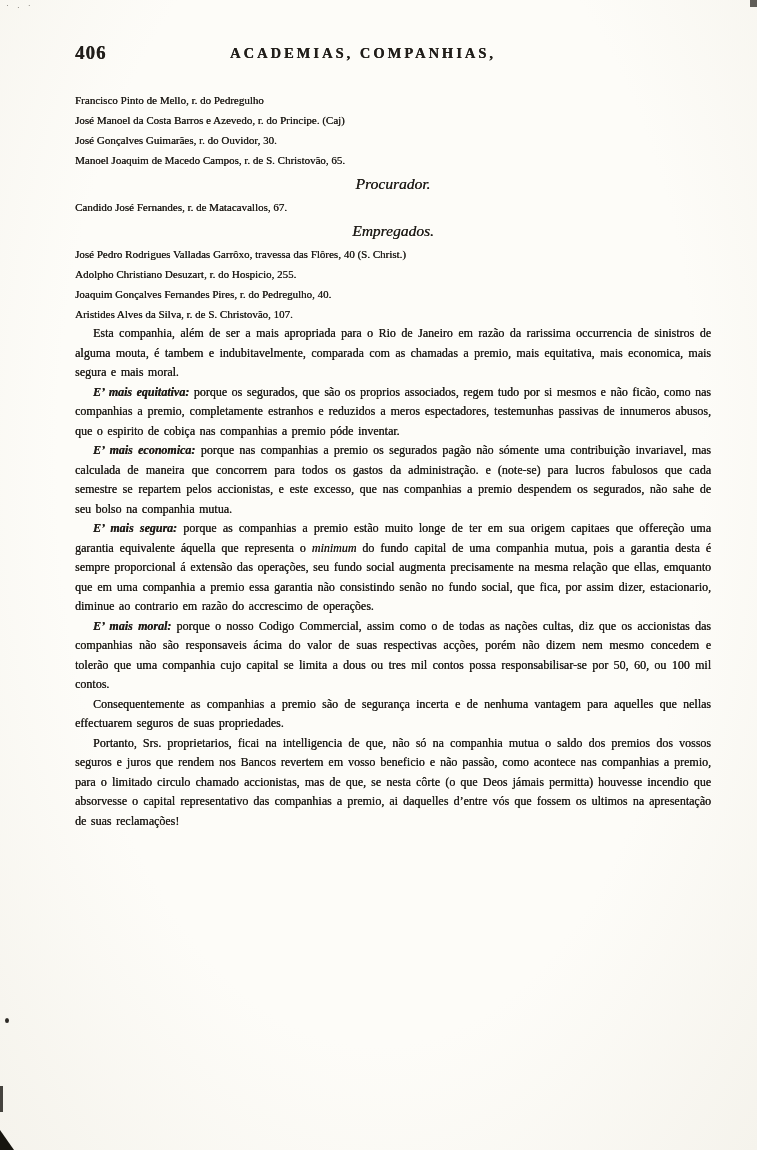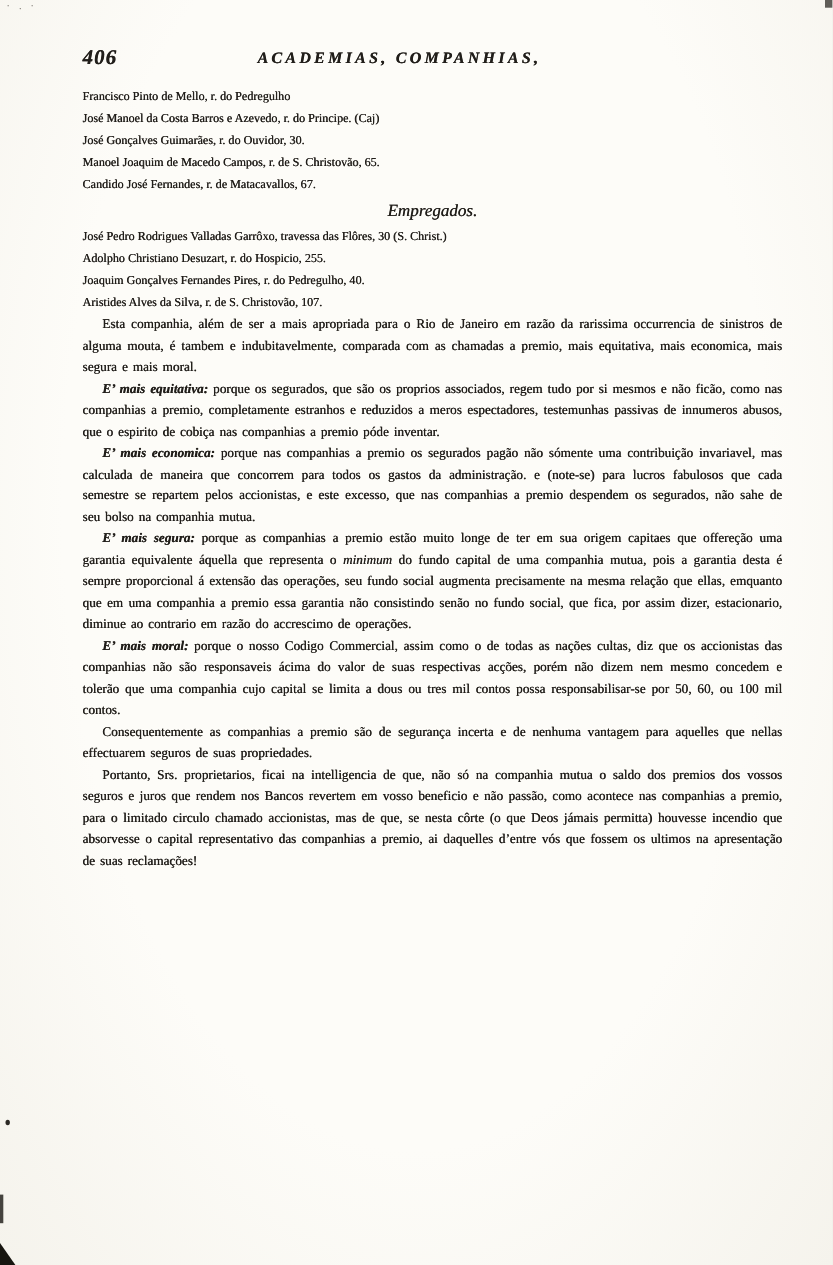--- a/index.html
+++ b/index.html
@@ -9,21 +9,21 @@
     height: 1150px;
     margin: 0 auto;
     box-sizing: border-box;
     padding: 40px 46px 0 75px;
     background: radial-gradient(ellipse at 50% 40%, #fdfcf8 60%, #f5f3ec 100%);
     color: #211e1a;
     font-family: "Liberation Serif", "DejaVu Serif", serif;
     overflow: hidden;
     text-shadow: 0.25px 0 0 currentColor;
   }
-  .header { position: relative; height: 30px; margin-bottom: 8px; font-style: italic; }
+  .header { position: relative; height: 30px; margin-bottom: 20px; }
   .pagenum {
     position: absolute; left: 0; top: 2px;
     font-size: 19px; font-weight: bold; letter-spacing: 1px;
   }
   .running-title {
     position: absolute; left: 0; right: 60px; top: 5px;
     text-align: center;
     font-size: 14.5px; font-weight: bold; letter-spacing: 3px;
   }
   .entry {
@@ -70,27 +70,28 @@
     <span class="running-title">ACADEMIAS, COMPANHIAS,</span>
   </div>
 
   <div>
     <p class="entry">Francisco Pinto de Mello, r. do Pedregulho</p>
     <p class="entry">José Manoel da Costa Barros e Azevedo, r. do Principe. (Caj)</p>
     <p class="entry">José Gonçalves Guimarães, r. do Ouvidor, 30.</p>
     <p class="entry">Manoel Joaquim de Macedo Campos, r. de S. Christovão, 65.</p>
   </div>
 
+  <p class="heading">Procurador.</p>
 
   <p class="entry">Candido José Fernandes, r. de Matacavallos, 67.</p>
 
   <p class="heading">Empregados.</p>
 
   <div>
-    <p class="entry">José Pedro Rodrigues Valladas Garrôxo, travessa das Flôres, 30 (S. Christ.)</p>
+    <p class="entry">José Pedro Rodrigues Valladas Garrôxo, travessa das Flôres, 40 (S. Christ.)</p>
     <p class="entry">Adolpho Christiano Desuzart, r. do Hospicio, 255.</p>
     <p class="entry">Joaquim Gonçalves Fernandes Pires, r. do Pedregulho, 40.</p>
     <p class="entry">Aristides Alves da Silva, r. de S. Christovão, 107.</p>
   </div>
 
   <p class="para"><span>Esta companhia, além de ser a mais apropriada para o Rio de Janeiro em razão da rarissima occurrencia de sinistros de alguma mouta, é tambem e indubitavelmente, comparada com as chamadas a premio, mais equitativa, mais economica, mais segura e mais moral.</span></p>
 
   <p class="para"><span class="lead">E’ mais equitativa:</span> <span>porque os segurados, que são os proprios associados, regem tudo por si mesmos e não ficão, como nas companhias a premio, completamente estranhos e reduzidos a meros espectadores, testemunhas passivas de innumeros abusos, que o espirito de cobiça nas companhias a premio póde inventar.</span></p>
 
   <p class="para"><span class="lead">E’ mais economica:</span> <span>porque nas companhias a premio os segurados pagão não sómente uma contribuição invariavel, mas calculada de maneira que concorrem para todos os gastos da administração. e (note-se) para lucros fabulosos que cada semestre se repartem pelos accionistas, e este excesso, que nas companhias a premio despendem os segurados, não sahe de seu bolso na companhia mutua.</span></p>

